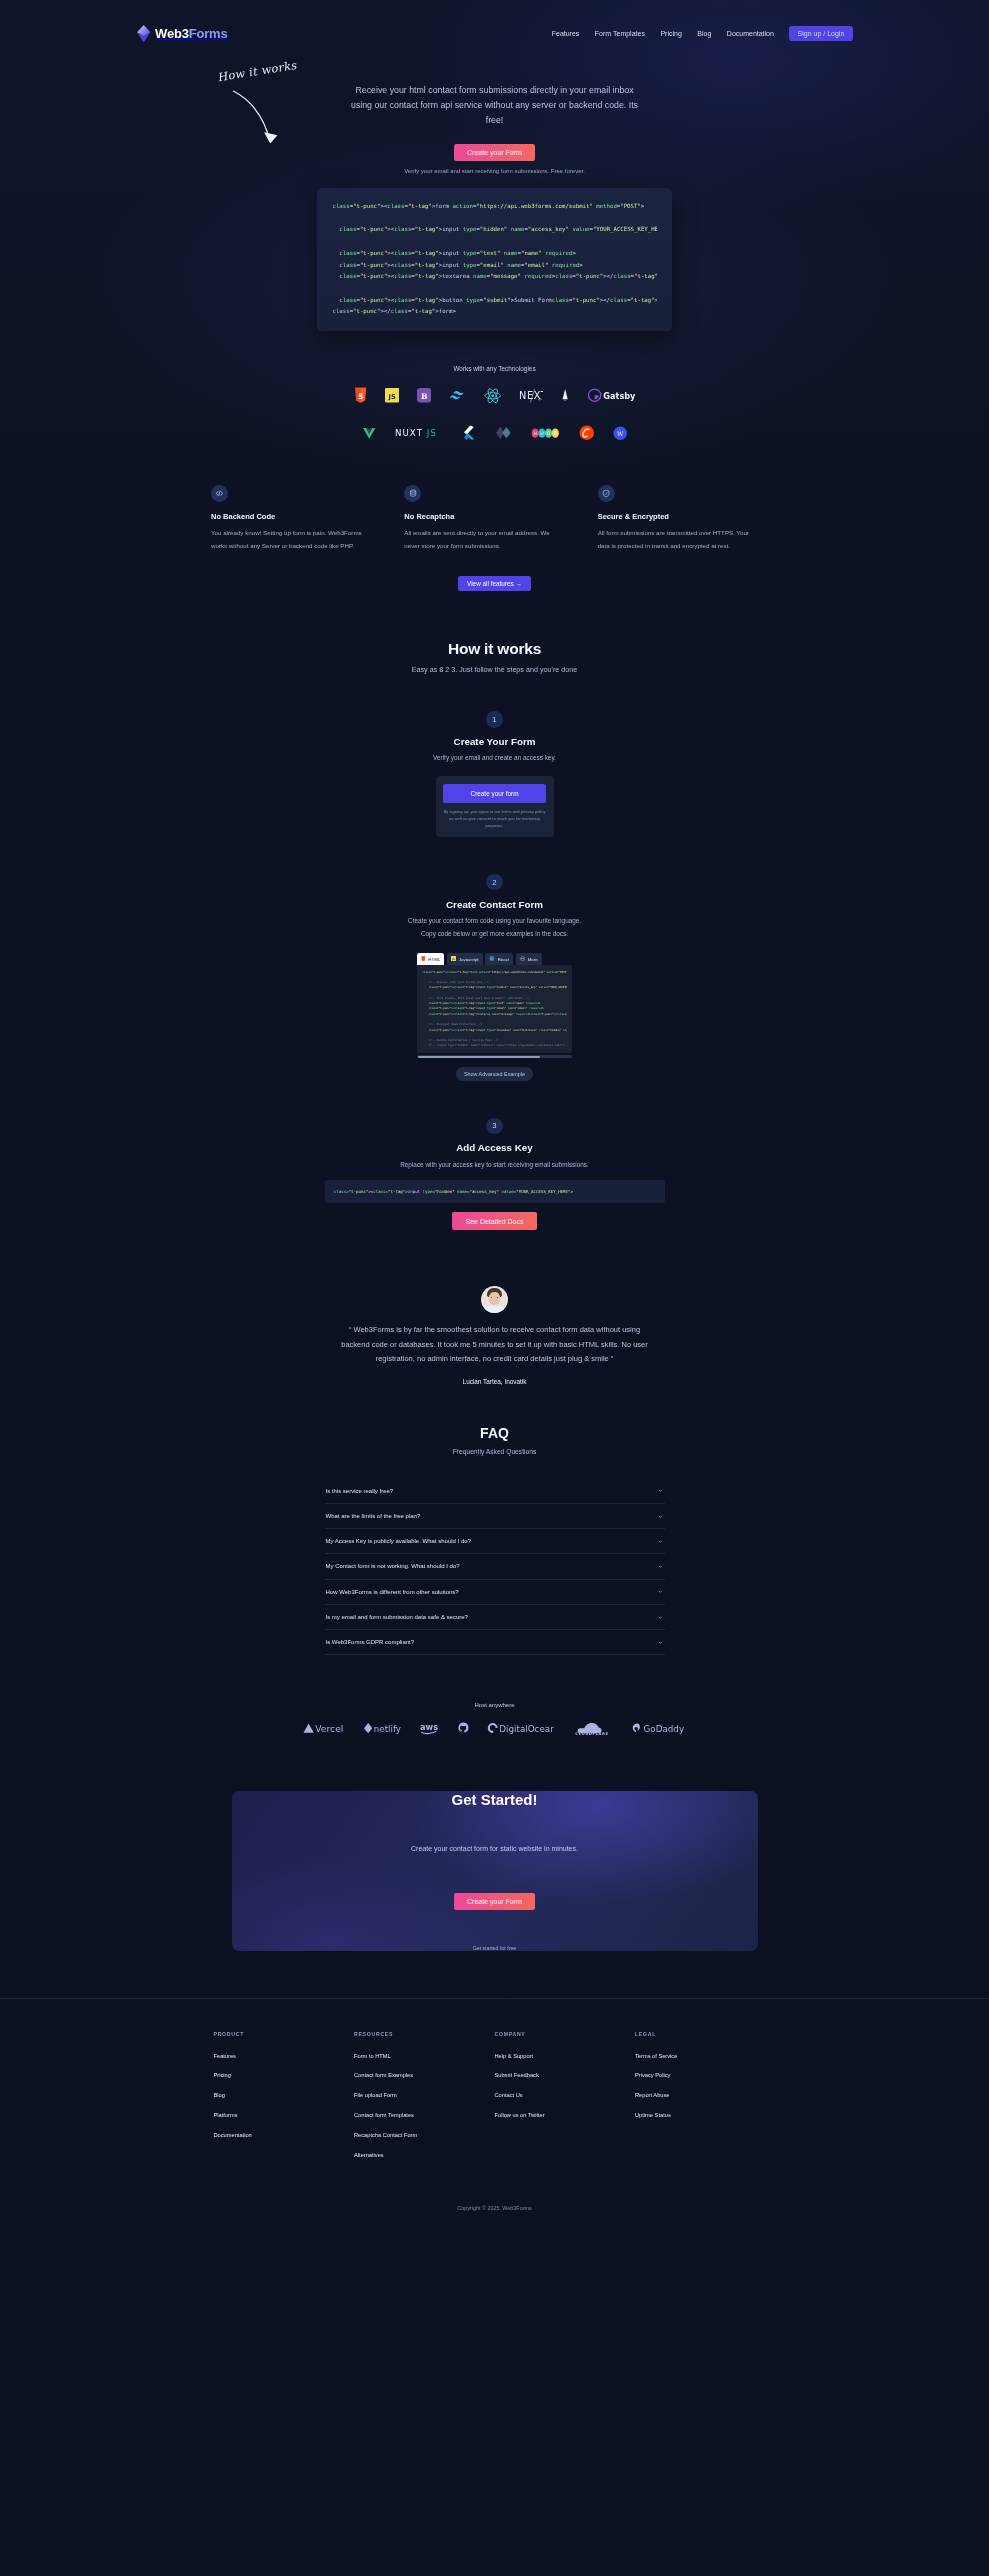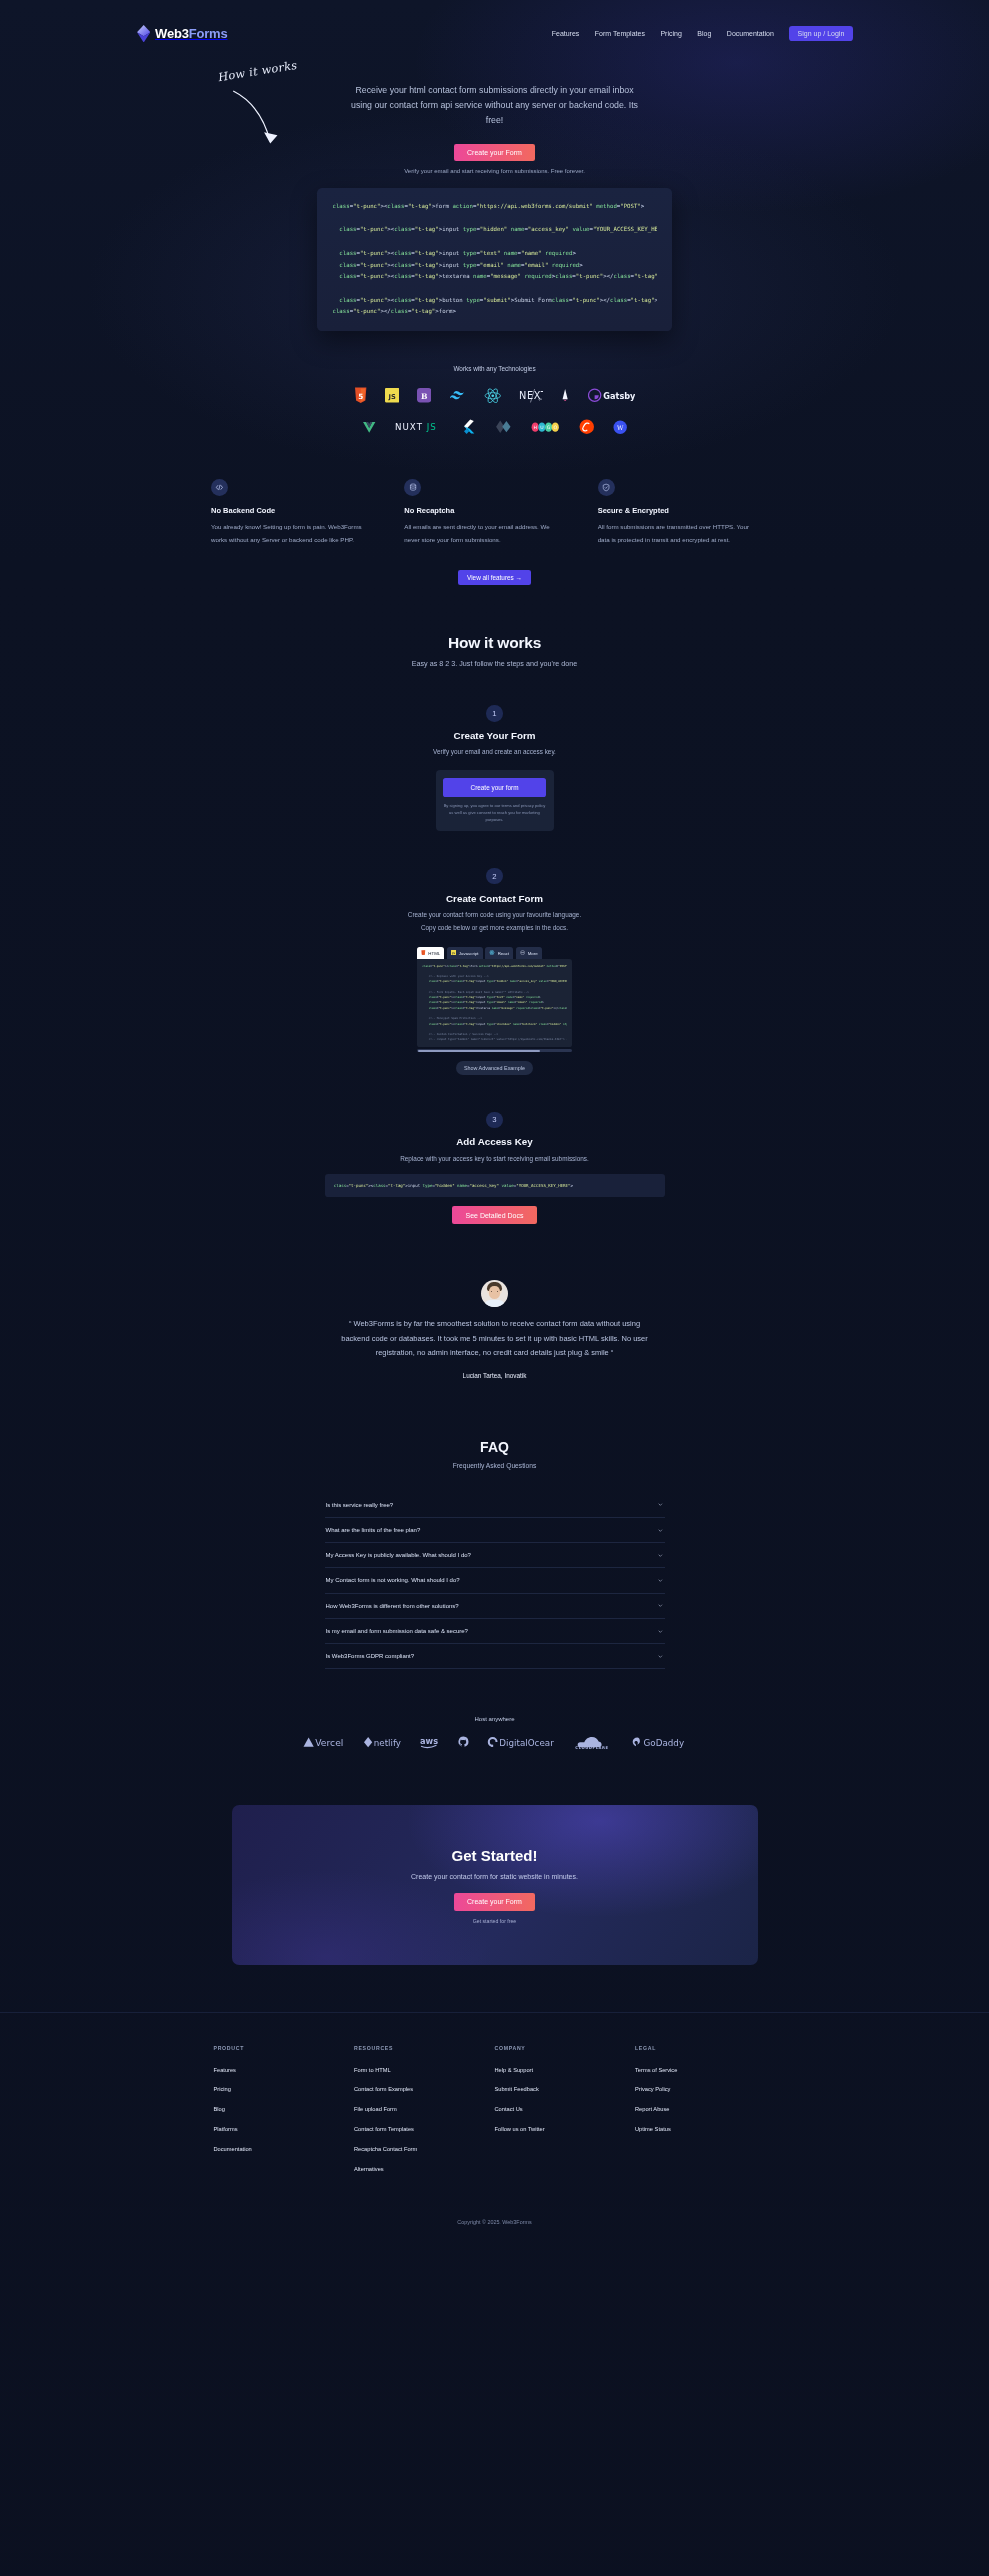--- a/index.html
+++ b/index.html
@@ -51,21 +51,21 @@
      background:linear-gradient(180deg,#1a2340 0%,#19203a 100%);
      box-shadow:0 9.3px 26px rgba(0,0,0,.45);padding:13.4px 15.5px 13.4px;text-align:left;}
   pre{font-family:"DejaVu Sans Mono","Liberation Mono",monospace;font-size:5.7px;line-height:2.05;
       white-space:pre;overflow:hidden;} .t-attr{color:#86e39a;} .t-str{color:#d7ea9a;}
   .t-punc{color:#dbe6ff;} .t-com{color:#7c89a5;}
 
   
   .tech{margin-top:34px;text-align:center;}
   .tech-label{font-size:6.4px;color:#c3cde6;}
   .logorow{display:flex;align-items:center;justify-content:center;gap:17.5px;margin-top:14.4px;}
-  .logorow.second{margin-top:14px;gap:18.5px;}
+  .logorow.second{margin-top:20px;gap:18.5px;}
   .lg{height:17.5px;display:flex;align-items:center;justify-content:center;}
 
   
   .features{margin-top:43px;}
   .fgrid{display:grid;grid-template-columns:repeat(3,1fr);column-gap:38px;row-gap:25px;gap:13px;}
   .fcard-ico{width:17px;height:17px;border-radius:50%;background:#24305c;
       display:flex;align-items:center;justify-content:center;}
   .fcard h3{margin-top:10.3px;font-size:7.5px;color:#f2f5ff;font-weight:700;}
   .fcard p{margin-top:6.2px;font-size:6.2px;line-height:2.0;color:#9fabc8;max-width:155px;}
   .btn-indigo{display:inline-block;background:#5243e9;color:#fff;font-size:6.4px;
@@ -109,42 +109,42 @@
      background:radial-gradient(circle at 50% 36%, #f0dfd0 0 34%, #e9e3df 36% 100%);position:relative;}
   .avatar .hair{position:absolute;left:5.7px;top:2.6px;width:15.5px;height:8.8px;border-radius:7.7px 7.7px 3.1px 3.1px;background:#4a3a2c;}
   .avatar .face{position:absolute;left:7.7px;top:6.7px;width:11.3px;height:13px;border-radius:5.7px 5.7px 6.2px 6.2px;background:#e8c2a4;}
   .avatar .eyeL,.avatar .eyeR{position:absolute;top:11.3px;width:1.5px;height:1px;border-radius:1px;background:#4b3a2d;}
   .avatar .eyeL{left:9.8px;} .avatar .eyeR{left:15.5px;}
   .avatar .shirt{position:absolute;left:3.1px;bottom:0;width:20.6px;height:6.7px;border-radius:6.2px 6.2px 0 0;background:#e9f1fb;}
   .testi q{display:block;margin:10.3px auto 0;max-width:319px;font-size:7.5px;line-height:1.95;color:#b9c4e0;quotes:none;}
   .testi .who{margin-top:11.3px;font-size:6.4px;color:#e8edfb;}
 
   
-  .faq{margin-top:60px;text-align:center;}
+  .faq{margin-top:40px;text-align:center;}
   .faq h2{font-size:14px;color:#f4f7ff;font-weight:700;}
   .faq .sub{margin-top:7.2px;font-size:6.7px;color:#aab6d4;}
   .faq-list{margin:23px auto 0;width:340px;text-align:left;}
   .faq-item{display:flex;align-items:center;justify-content:space-between;
       padding:8.8px 1px;border-bottom:0.5px solid #1d2640;cursor:pointer;}
   .faq-item span{font-size:6px;color:#dbe3f6;}
   .chev{width:6.7px;height:6.7px;display:block;}
 
   
   .host{margin-top:47px;text-align:center;}
   .host-label{font-size:6px;color:#c3cde6;}
   .hostrow{display:flex;align-items:center;justify-content:center;gap:17.5px;margin-top:13.4px;}
   .hostrow .lg{height:13.4px;}
 
   
   .getstarted{margin:56px auto 8px;width:526px;height:160px;border-radius:7.2px;
     background:
       radial-gradient(268px 134px at 70% 10%, rgba(99,82,233,.40), rgba(99,82,233,0) 72%),
       radial-gradient(237px 124px at 18% 95%, rgba(56,48,130,.50), rgba(56,48,130,0) 70%),
       linear-gradient(125deg,#1f1f4d 0%,#242a5c 55%,#1b2447 100%);
-    display:flex;flex-direction:column;align-items:center;justify-content:center;}
+    display:flex;flex-direction:column;align-items:center;justify-content:space-between;}
   .getstarted h2{font-size:15px;color:#fff;font-weight:700;}
   .getstarted p{margin-top:9.3px;font-size:7px;color:#c3cbeb;}
   .getstarted .cta{margin-top:13.4px;}
   .getstarted .gnote{margin-top:7.2px;font-size:5.2px;color:#a6aed2;}
 
   
   .footer{margin-top:47px;border-top:0.5px solid #17203a;padding-top:32px;padding-bottom:20.6px;}
   .fcols{width:562px;margin:0 auto;display:grid;grid-template-columns:repeat(4,1fr);}
   .fcol h4{font-size:5.2px;letter-spacing:0.7px;color:#8e9ab6;font-weight:700;}
   .fcol ul{list-style:none;margin-top:13.4px;}

